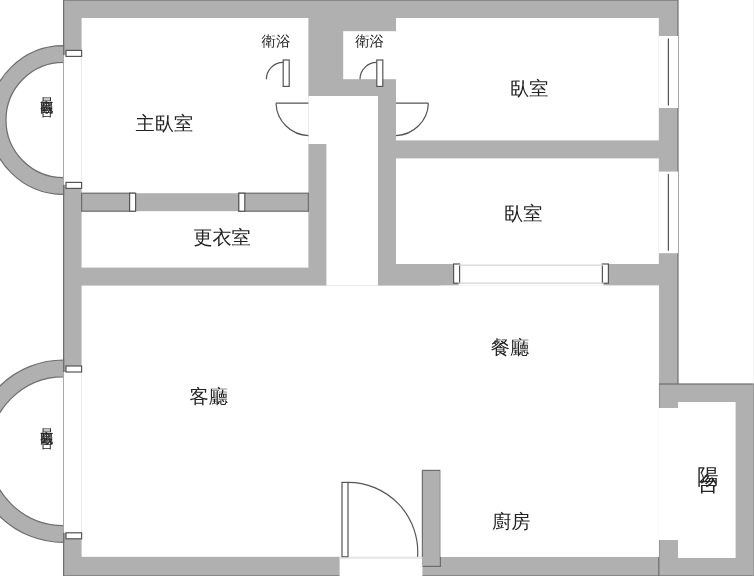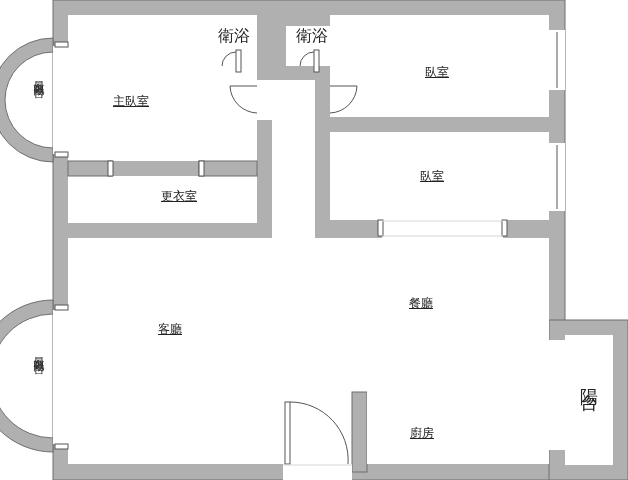--- a/index.html
+++ b/index.html
@@ -4,22 +4,22 @@
 <style>
   html,body{margin:0;padding:0;background:#fff;}
   body{width:628px;height:480px;overflow:hidden;position:relative;font-family:"DejaVu Sans",sans-serif;}
   svg{position:absolute;left:0;top:0;}
   .wall{fill:#b0b0b0;stroke:#6e6e6e;stroke-width:1;}
   .room{fill:#fff;}
   .thin{fill:none;stroke:#555;stroke-width:1;}
   .faint{fill:none;stroke:#d6d6d6;stroke-width:1;}
   .jamb{fill:#fff;stroke:#555;stroke-width:1;}
   .label{position:absolute;color:#222;white-space:nowrap;line-height:1;}
-  .lg{font-size:12px;text-decoration:underline;}
-  .sm{font-size:16px;}
+  .lg{font-size:16px;}
+  .sm{font-size:12px;}
   .vert{writing-mode:vertical-rl;letter-spacing:2px;font-size:11px;}
   .vert-lg{writing-mode:vertical-rl;letter-spacing:4px;font-size:18px;}
 </style>
 </head>
 <body>
 
 <svg width="628" height="480" viewBox="0 0 628 480">
 
   <rect class="wall" x="53" y="0" width="512" height="480"></rect>
 
@@ -85,17 +85,17 @@
   <line class="faint" x1="283" y1="465" x2="352" y2="465"></line>
 </svg>
 
 <div class="label lg" style="left:113px;top:95px;">主臥室</div>
 <div class="label lg" style="left:133px;top:190px;margin-left:28px;">更衣室</div>
 <div class="label sm" style="left:218px;top:28px;">衛浴</div>
 <div class="label sm" style="left:296px;top:28px;">衛浴</div>
 <div class="label lg" style="left:425px;top:66px;">臥室</div>
 <div class="label lg" style="left:420px;top:170px;">臥室</div>
 <div class="label lg" style="left:158px;top:323px;">客廳</div>
-<div class="label lg" style="left:409px;top:297px;">餐廳</div>
+<div class="label lg" style="left:409px;top:282px;">餐廳</div>
 <div class="label lg" style="left:410px;top:427px;">廚房</div>
 <div class="label vert-lg" style="left:580px;top:375px;">陽台</div>
 <div class="label vert" style="left:33px;top:72px;">景觀陽台</div>
 <div class="label vert" style="left:33px;top:348px;">景觀陽台</div>
 
 </body></html>

